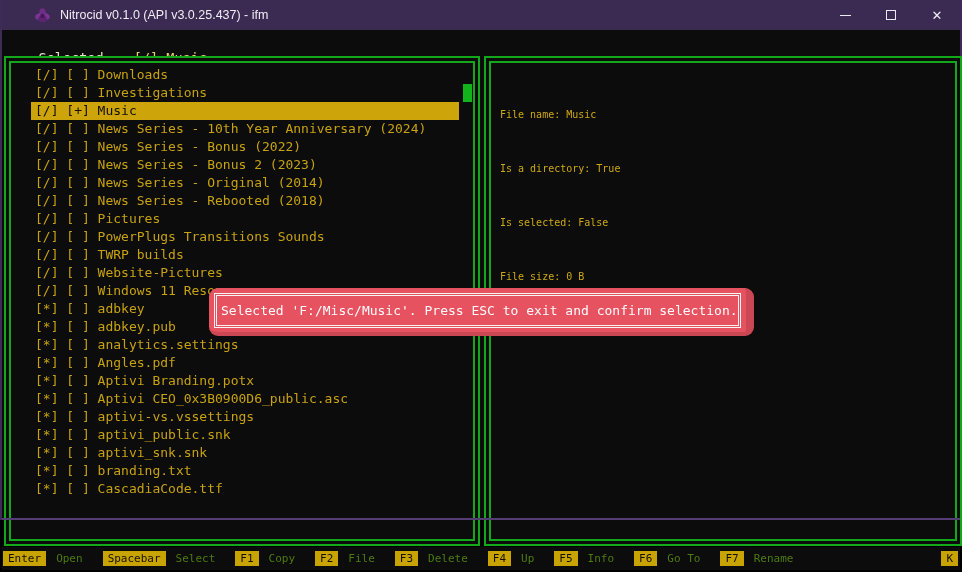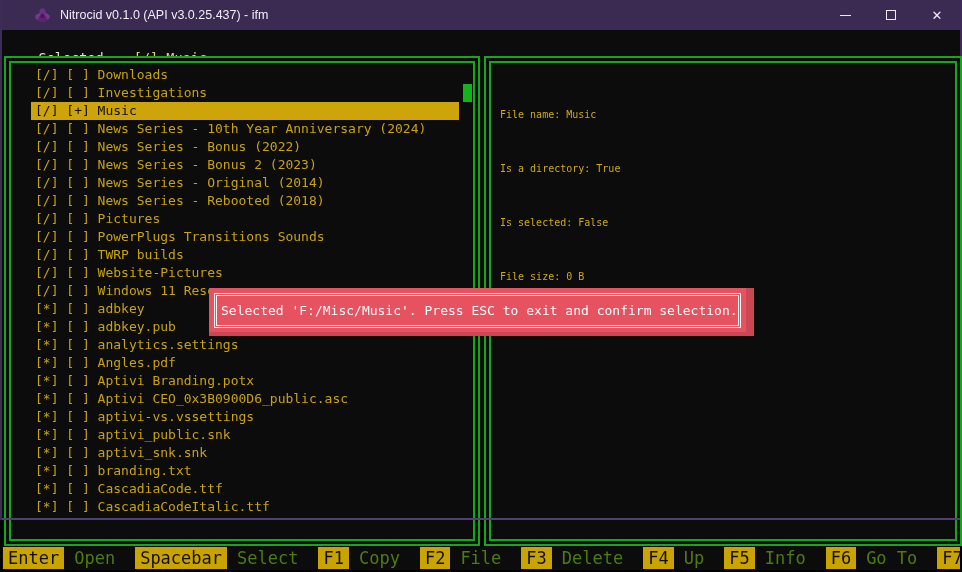--- a/index.html
+++ b/index.html
@@ -41,30 +41,31 @@
   .row.hl { background:#cda50a; color:#120e00; }
   .scrollbar-thumb {
     position:absolute; right:1px; top:21px; width:9px; height:18px; background:#12b41c;
   }
   .info-lines { padding:7px 0 0 9px; font-size:10px; line-height:18px; color:#cfa913; white-space:pre; }
   
   .popup {
     position:absolute; left:207px; top:288px; width:545px; height:48px;
     background:#e65260; border-right:8px solid #cc4754; border-bottom:4px solid #cc4754;
     z-index:5;
+    border-radius:9px;
   }
   .popup-frame {
     position:absolute; left:5px; top:5px; right:5px; bottom:4px;
     border:3px double #f7f3f3; display:flex; align-items:center;
   }
   .popup-msg { color:#fdfcfc; font-size:13px; white-space:pre; padding-left:4px; }
   
   .keybar {
     position:absolute; left:0; top:547px; width:100%; height:23px;
-    background:#0c0c0c; display:flex; align-items:flex-start; font-size:17px;
+    background:#0c0c0c; display:flex; align-items:center; font-size:11px;
     padding-left:1px; overflow:hidden;
   }
   .pair { display:flex; align-items:center; margin-right:20px; }
   .key-badge { background:#c9a400; color:#141000; padding:1px 5px; white-space:pre; }
   .key-action { color:#4d7c0f; margin-left:10px; white-space:pre; }
   .more-key { margin-left:auto; margin-right:2px; }
   .bottom-border { position:absolute; left:0; bottom:0; width:100%; height:2px; background:#553d75; z-index:9; }
 </style>
 </head>
 <body>
@@ -118,21 +119,20 @@
         <div class="row">[*] [ ] adbkey.pub</div>
         <div class="row">[*] [ ] analytics.settings</div>
         <div class="row">[*] [ ] Angles.pdf</div>
         <div class="row">[*] [ ] Aptivi Branding.potx</div>
         <div class="row">[*] [ ] Aptivi CEO_0x3B0900D6_public.asc</div>
         <div class="row">[*] [ ] aptivi-vs.vssettings</div>
         <div class="row">[*] [ ] aptivi_public.snk</div>
         <div class="row">[*] [ ] aptivi_snk.snk</div>
         <div class="row">[*] [ ] branding.txt</div>
         <div class="row">[*] [ ] CascadiaCode.ttf</div>
-        <div class="row">[*] [ ] CascadiaCodeItalic.ttf</div>
       </div>
     <div class="scrollbar-thumb"></div>
   </div>
 
   <div class="panel panel-right">
     <div class="info-lines">
       <div>File name: Music</div>
       <div>Is a directory: True</div>
       <div>Is selected: False</div>
       <div>File size: 0 B</div>

